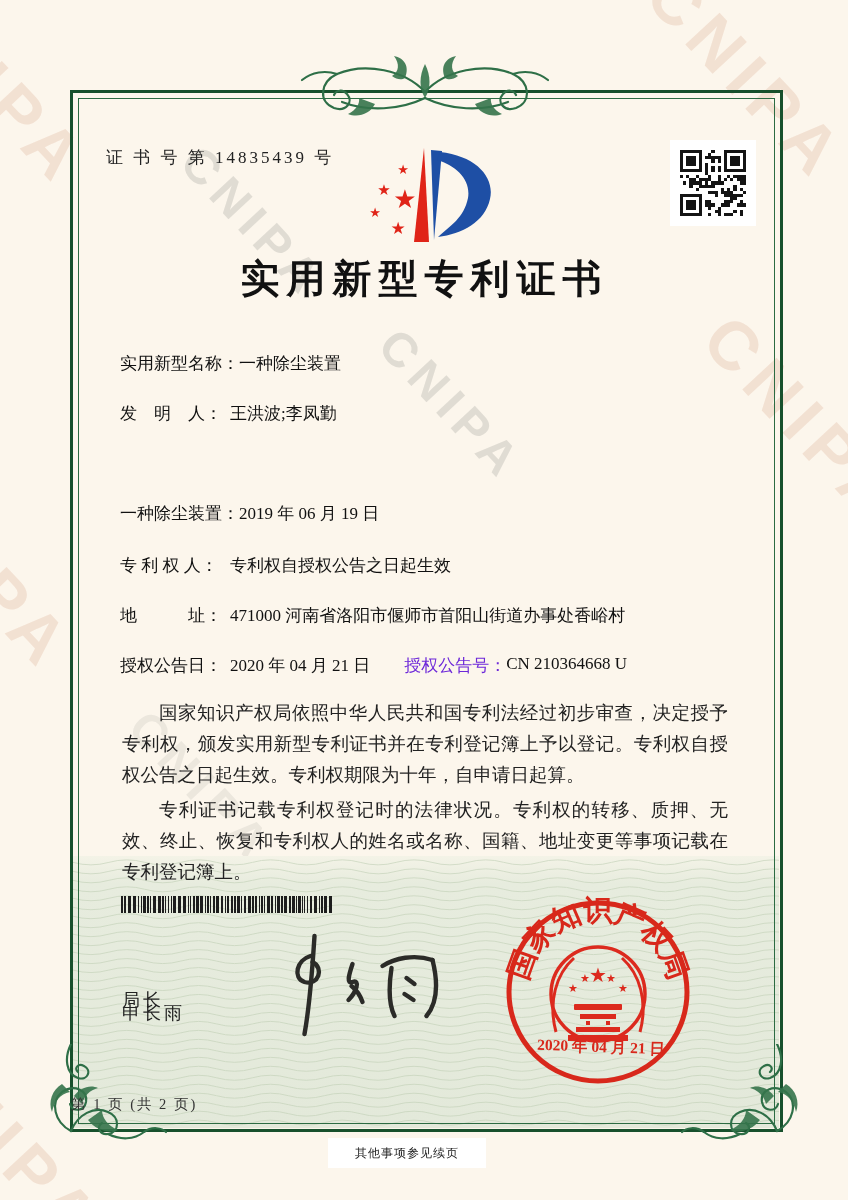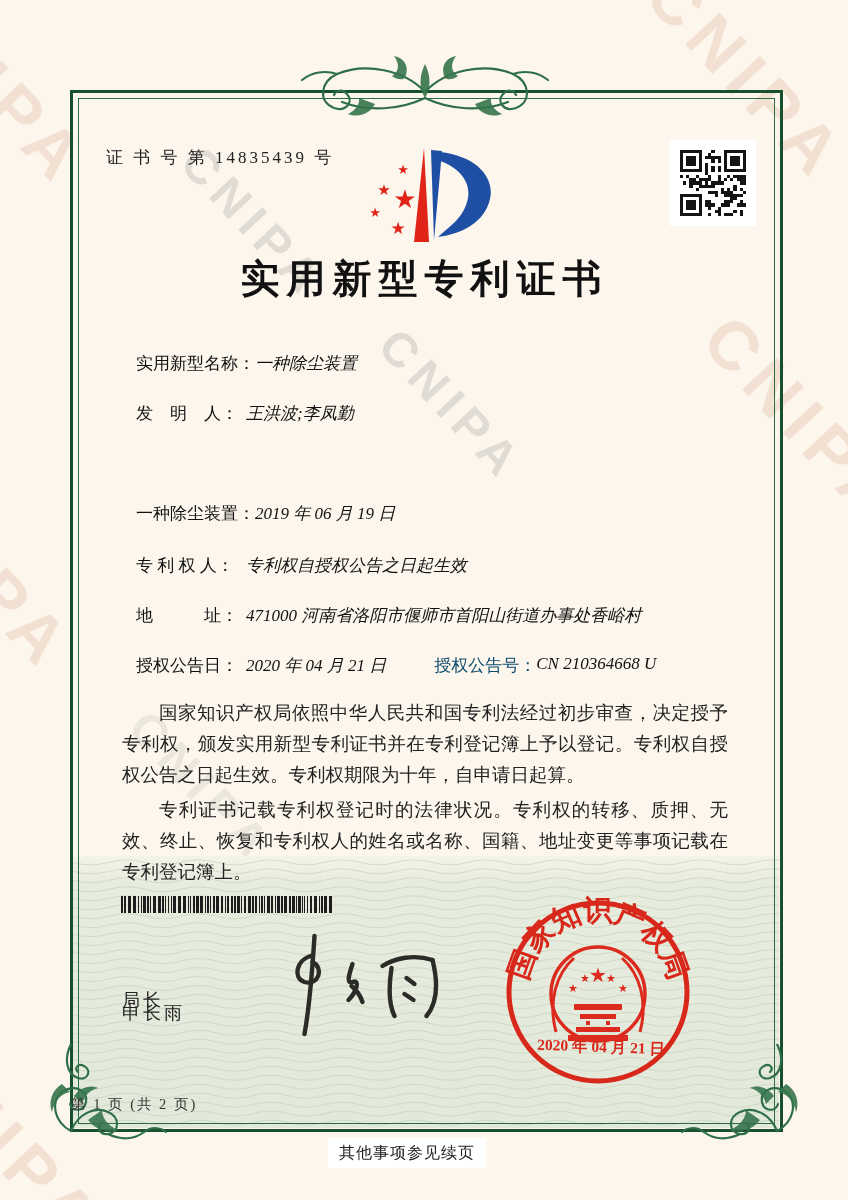--- a/index.html
+++ b/index.html
@@ -25,38 +25,38 @@
   .orn path.lf{fill:#35744b;stroke:none;opacity:.9;}
   
   .content{position:absolute;left:0;top:0;width:848px;height:1200px;z-index:5;}
   .cert-no{position:absolute;left:106px;top:146px;font-size:17px;letter-spacing:3px;color:#222;}
   .qr-box{position:absolute;left:670px;top:140px;width:86px;height:86px;background:#fff;}
   .qr-box svg{position:absolute;left:10px;top:10px;}
   .logo{position:absolute;left:352px;top:138px;}
   .title{position:absolute;left:71px;top:252px;width:707px;text-align:center;
          font-size:39px;font-weight:bold;letter-spacing:7px;color:#111;font-family:Liberation Mono, monospace;}
   .frow{position:absolute;left:120px;width:630px;font-size:17px;white-space:nowrap;display:flex;}
-  .flabel{display:inline-block;min-width:110px;color:#111;margin-left:16px;}
-  .fvalue{color:#111;font-style:italic;}
-  .flabel2{margin-left:48px;color:#0c4a6e;}
+  .flabel{display:inline-block;min-width:110px;color:#111;}
+  .fvalue{color:#111;}
+  .flabel2{margin-left:34px;color:#6d28d9;}
   .body-text{position:absolute;left:118px;top:694px;width:614px;font-size:18.5px;
              line-height:31px;text-align:justify;color:#222;}
   .body-text p{margin:4px;text-indent:2em;}
   .barcode{position:absolute;left:118px;top:896px;}
   .barcode rect{fill:#1d1d1d;}
   .signer{position:absolute;left:122px;font-size:18px;letter-spacing:3px;color:#222;}
   .sig-svg{position:absolute;left:246px;top:926px;}
   .sig-svg path{stroke:#2b2b28;stroke-width:4.4;fill:none;stroke-linecap:round;stroke-linejoin:round;}
   .seal{position:absolute;left:498px;top:892px;width:200px;height:200px;}
   .seal-date{position:absolute;left:516px;top:1037px;width:170px;text-align:center;
              font-size:15.5px;color:#d8281b;transform:rotate(2deg);font-weight:bold;}
   .page-info{position:absolute;left:71px;top:1095px;width:786px;text-align:left;
              font-size:14.5px;color:#333;letter-spacing:2px;}
   .note-box{position:absolute;left:328px;top:1138px;width:158px;height:30px;background:#fff;
-            display:flex;align-items:center;justify-content:center;font-size:16px;color:#222;letter-spacing:1px;}
+            display:flex;align-items:center;justify-content:center;font-size:12px;color:#222;letter-spacing:1px;}
   .sealtxt{font-family:"Liberation Serif","DejaVu Serif",serif;font-weight:bold;}
 </style>
 </head>
 <body>
 
 <div class="page">
 
   <div class="wm pink" style="left:-70px;top:-40px">CNIPA</div>
   <div class="wm pink" style="left:688px;top:-45px">CNIPA</div>
   <div class="wm gray" style="left:210px;top:135px">CNIPA</div>

